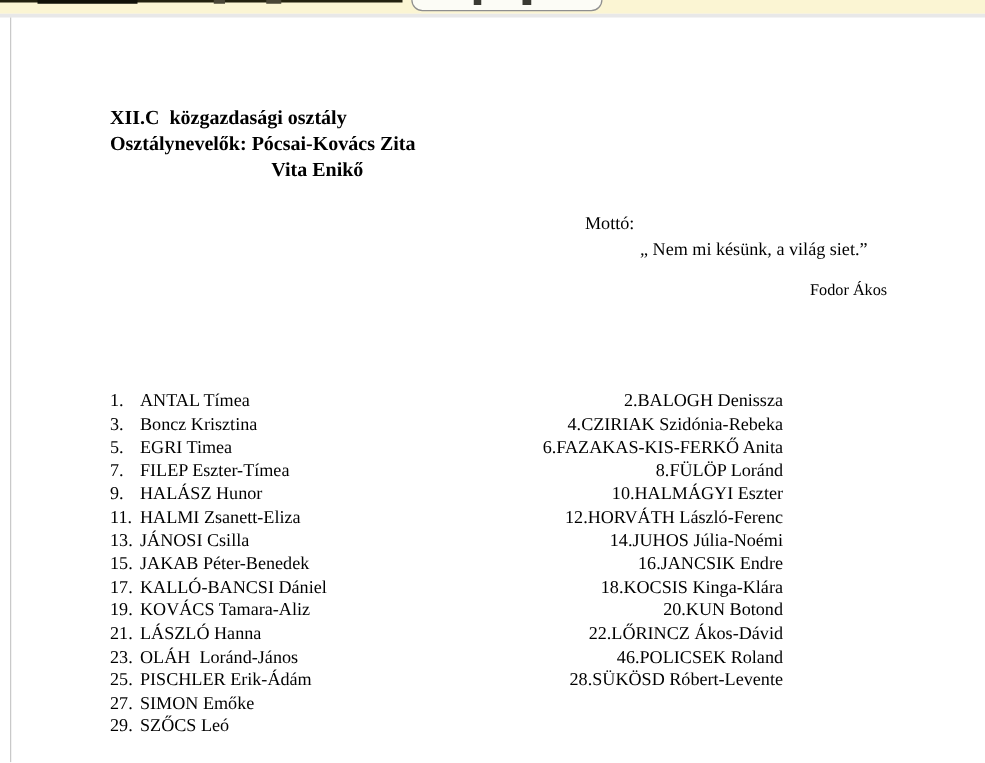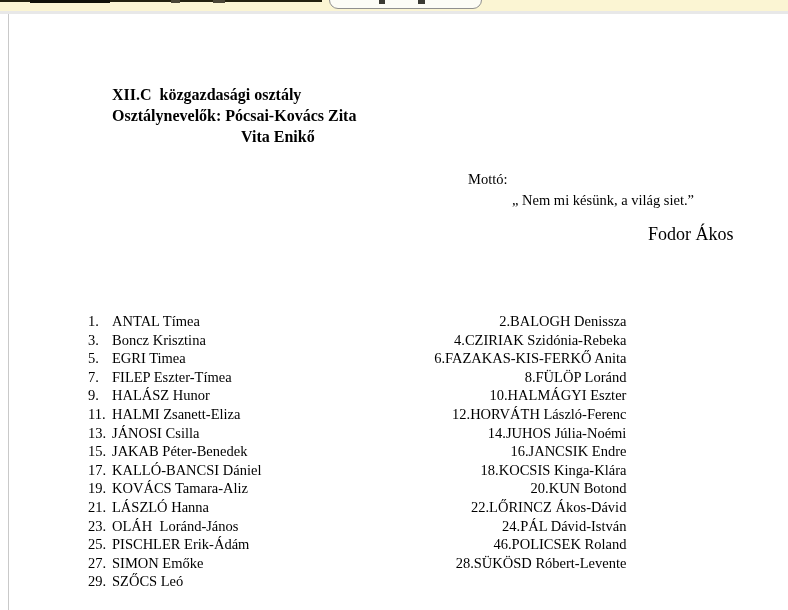--- a/index.html
+++ b/index.html
@@ -42,28 +42,28 @@
   }
   .page-left-border{
     position:absolute;left:8px;top:14px;width:1px;height:596px;
     background:#c9c9c9;
   }
   
   .doc-text{
     position:absolute;color:#000;white-space:pre;
   }
   .heading{
-    font-weight:bold;font-size:16px;line-height:18px;margin-left:24px;
+    font-weight:bold;font-size:16px;line-height:18px;
   }
   .h1{left:88px;top:86px;}
   .h2{left:88px;top:107px;text-align:center;}
   .h3{left:217px;top:128px;}
   .motto-label{left:468px;top:171px;font-size:14.5px;}
   .motto-quote{left:512px;top:192px;font-size:14.5px;}
-  .motto-author{left:648px;top:224px;font-size:18px;}
+  .motto-author{left:648px;top:224px;font-size:13px;}
   
   .student-col{
     position:absolute;top:313px;
   }
   #col-left{left:88px;}
   #col-right{left:419px;text-align:right;}
   .student-row{
     height:18.6px;
     font-size:14.5px;
     white-space:pre;
@@ -121,19 +121,18 @@
         <div class="student-row"><span class="num">4.</span><span class="sname">CZIRIAK Szidónia-Rebeka</span></div>
         <div class="student-row"><span class="num">6.</span><span class="sname">FAZAKAS-KIS-FERKŐ Anita</span></div>
         <div class="student-row"><span class="num">8.</span><span class="sname">FÜLÖP Loránd</span></div>
         <div class="student-row"><span class="num">10.</span><span class="sname">HALMÁGYI Eszter</span></div>
         <div class="student-row"><span class="num">12.</span><span class="sname">HORVÁTH László-Ferenc</span></div>
         <div class="student-row"><span class="num">14.</span><span class="sname">JUHOS Júlia-Noémi</span></div>
         <div class="student-row"><span class="num">16.</span><span class="sname">JANCSIK Endre</span></div>
         <div class="student-row"><span class="num">18.</span><span class="sname">KOCSIS Kinga-Klára</span></div>
         <div class="student-row"><span class="num">20.</span><span class="sname">KUN Botond</span></div>
         <div class="student-row"><span class="num">22.</span><span class="sname">LŐRINCZ Ákos-Dávid</span></div>
-        <div class="student-row"><span class="num">24.</span><span class="sname">PÁL Dávid-István</span></div>
         <div class="student-row"><span class="num">46.</span><span class="sname">POLICSEK Roland</span></div>
         <div class="student-row"><span class="num">28.</span><span class="sname">SÜKÖSD Róbert-Levente</span></div>
       </div>
   </div>
 
 </div>
 
 </body></html>

